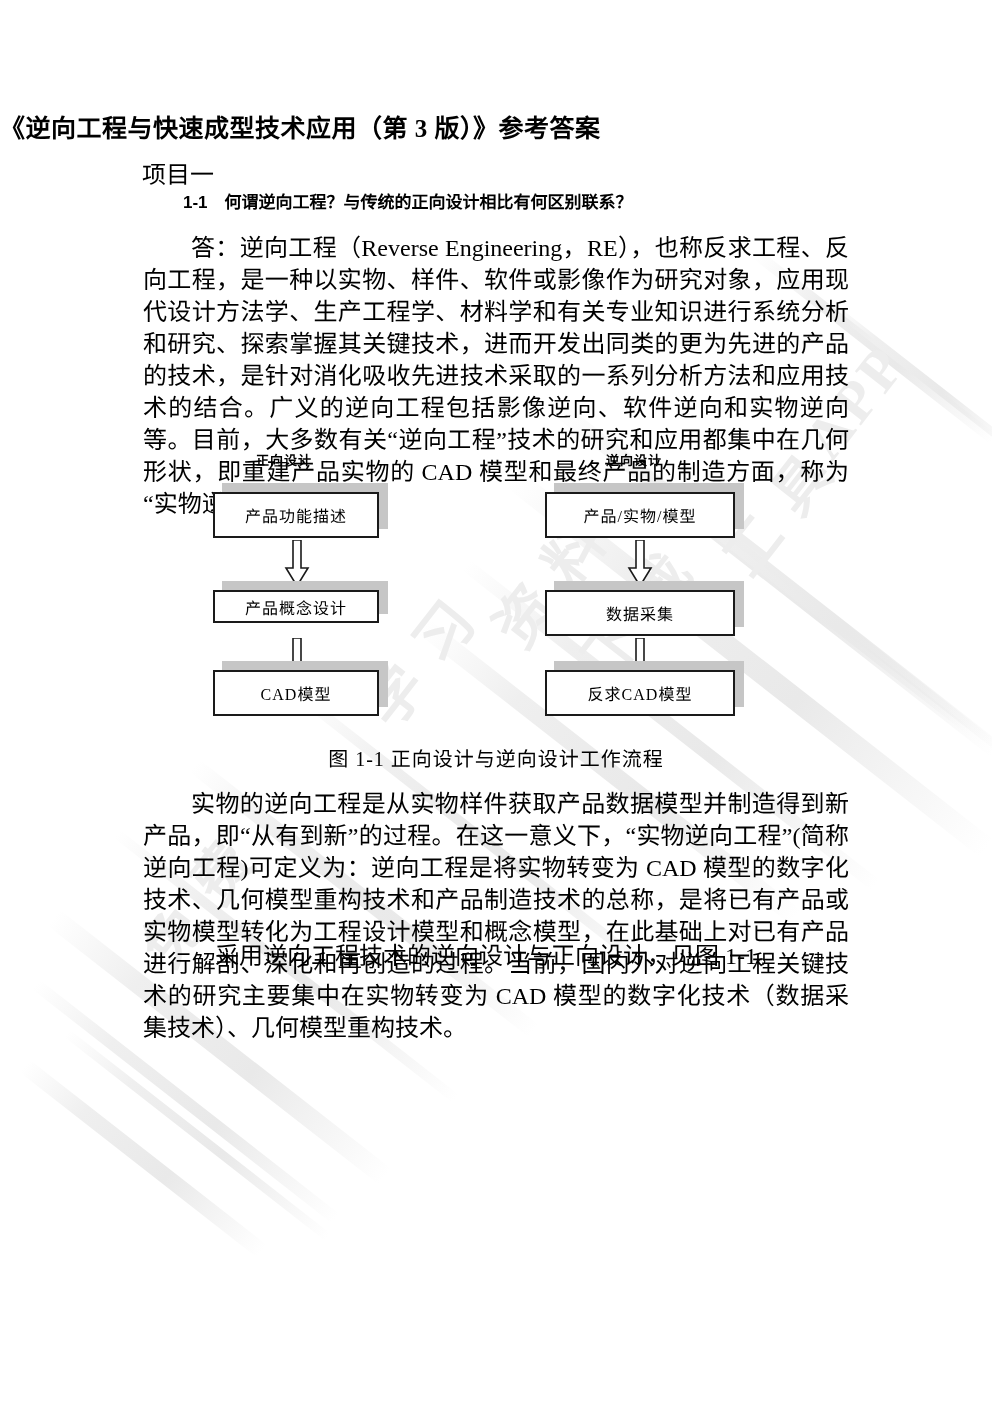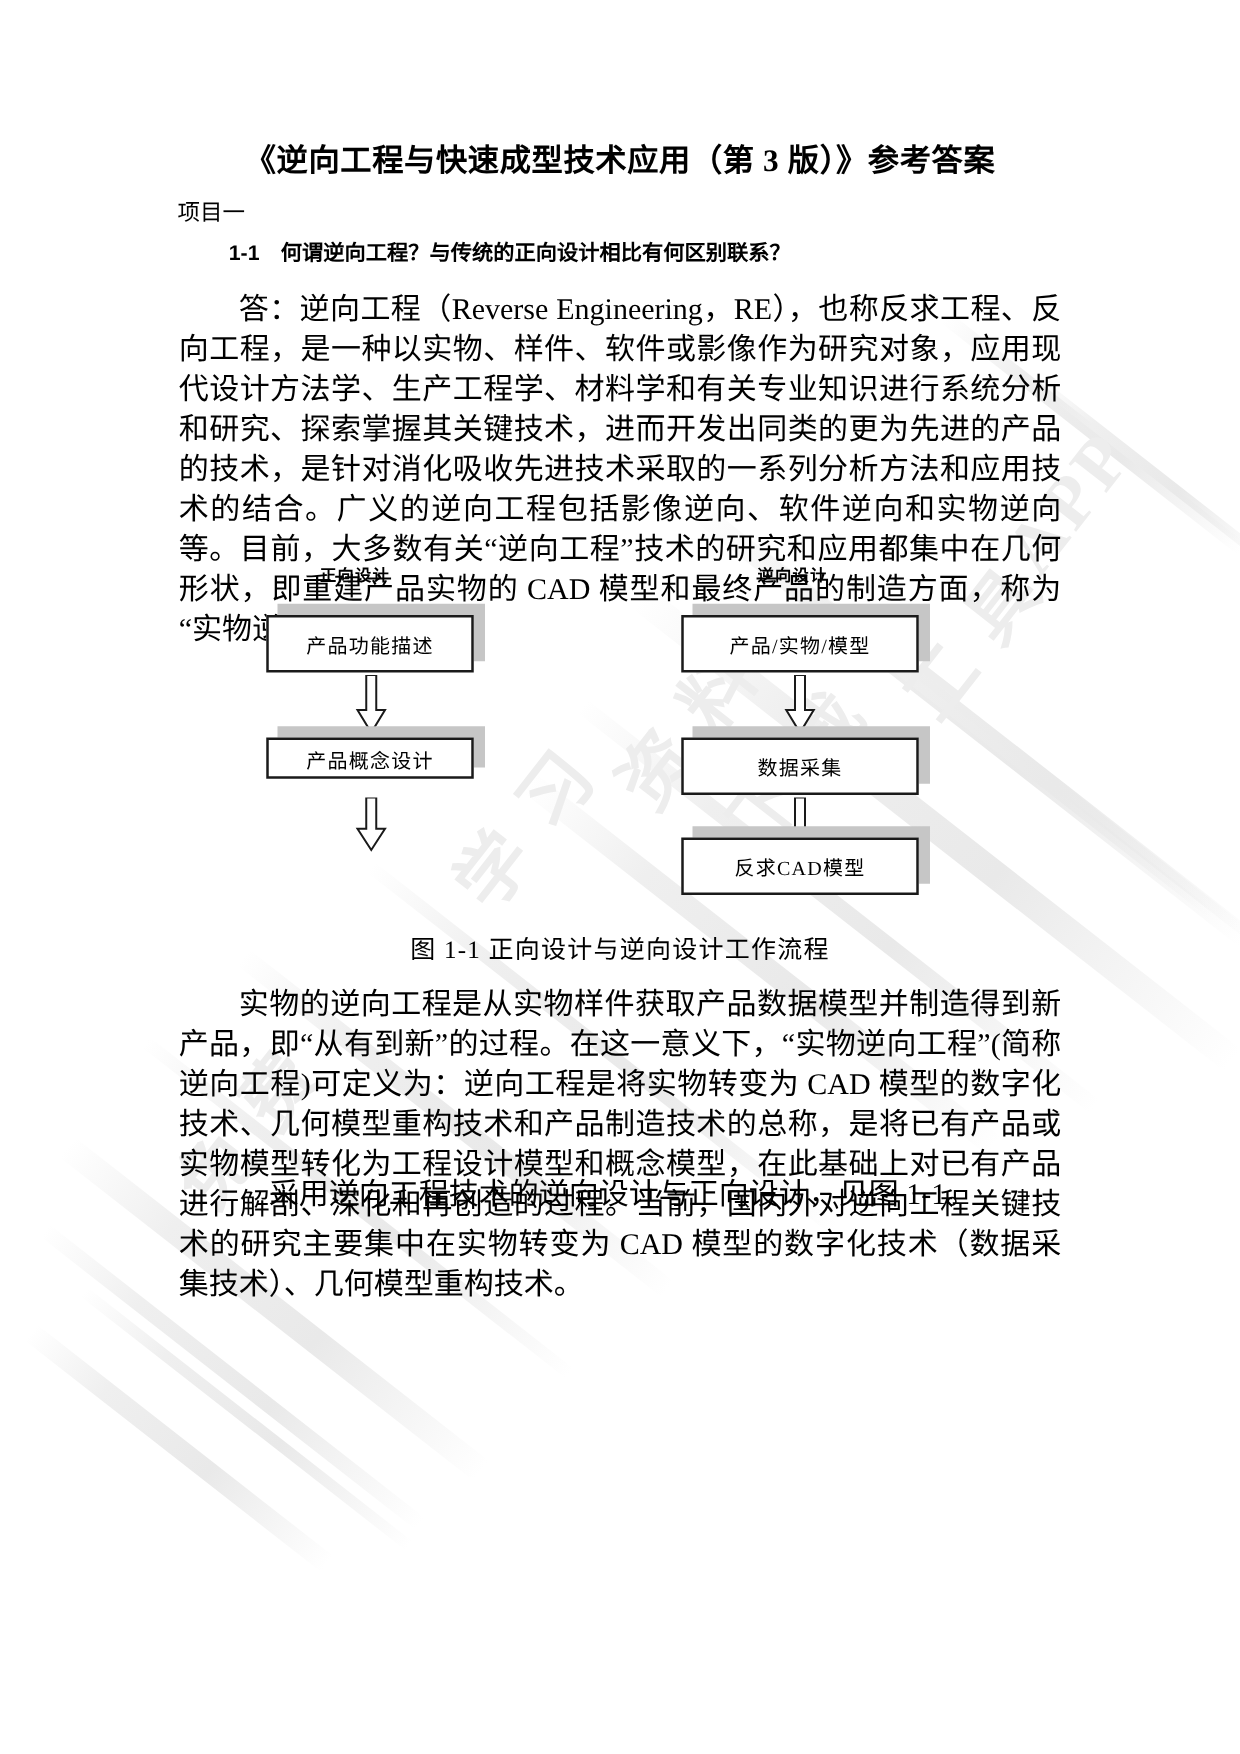--- a/index.html
+++ b/index.html
@@ -43,31 +43,31 @@
     letter-spacing: 4px;
     transform-origin: left top;
   }
 
   
   .doc-title {
     position: absolute;
     left: 0;
     top: 108px;
     width: 992px;
-    text-align: center;
+    text-align: left;
     font-size: 25px;
     font-weight: bold;
     letter-spacing: 0.5px;
     z-index: 3;
   }
   .section-title {
     position: absolute;
     left: 142px;
     top: 155px;
-    font-size: 18px;
+    font-size: 24px;
     font-weight: normal;
     z-index: 3;
     text-align: center;
   }
   .question {
     position: absolute;
     left: 183px;
     top: 188px;
     font-size: 17px;
     font-weight: bold;
@@ -214,20 +214,26 @@
         <span>产品概念设计</span>
       </div>
     </div>
 
     <div class="arrow" style="left:284px; top:198px; height:44px;">
       <svg width="26" height="44" viewBox="0 0 26 44">
         <polygon points="9,0 17,0 17,25 24,25 13,42 2,25 9,25" fill="#ffffff" stroke="#1a1a1a" stroke-width="1.6"></polygon>
       </svg>
     </div>
 
+    <div class="node-wrap" style="left:213px; top:230px; width:166px; height:46px;">
+      <div class="node-shadow"></div>
+      <div class="node-box mono-mix">
+        <span>CAD模型</span>
+      </div>
+    </div>
 
     <div class="node-wrap" style="left:545px; top:52px; width:190px; height:46px;">
       <div class="node-shadow"></div>
       <div class="node-box">
         <span>产品/实物/模型</span>
       </div>
     </div>
 
     <div class="arrow" style="left:627px; top:100px; height:48px;">
       <svg width="26" height="48" viewBox="0 0 26 48">

